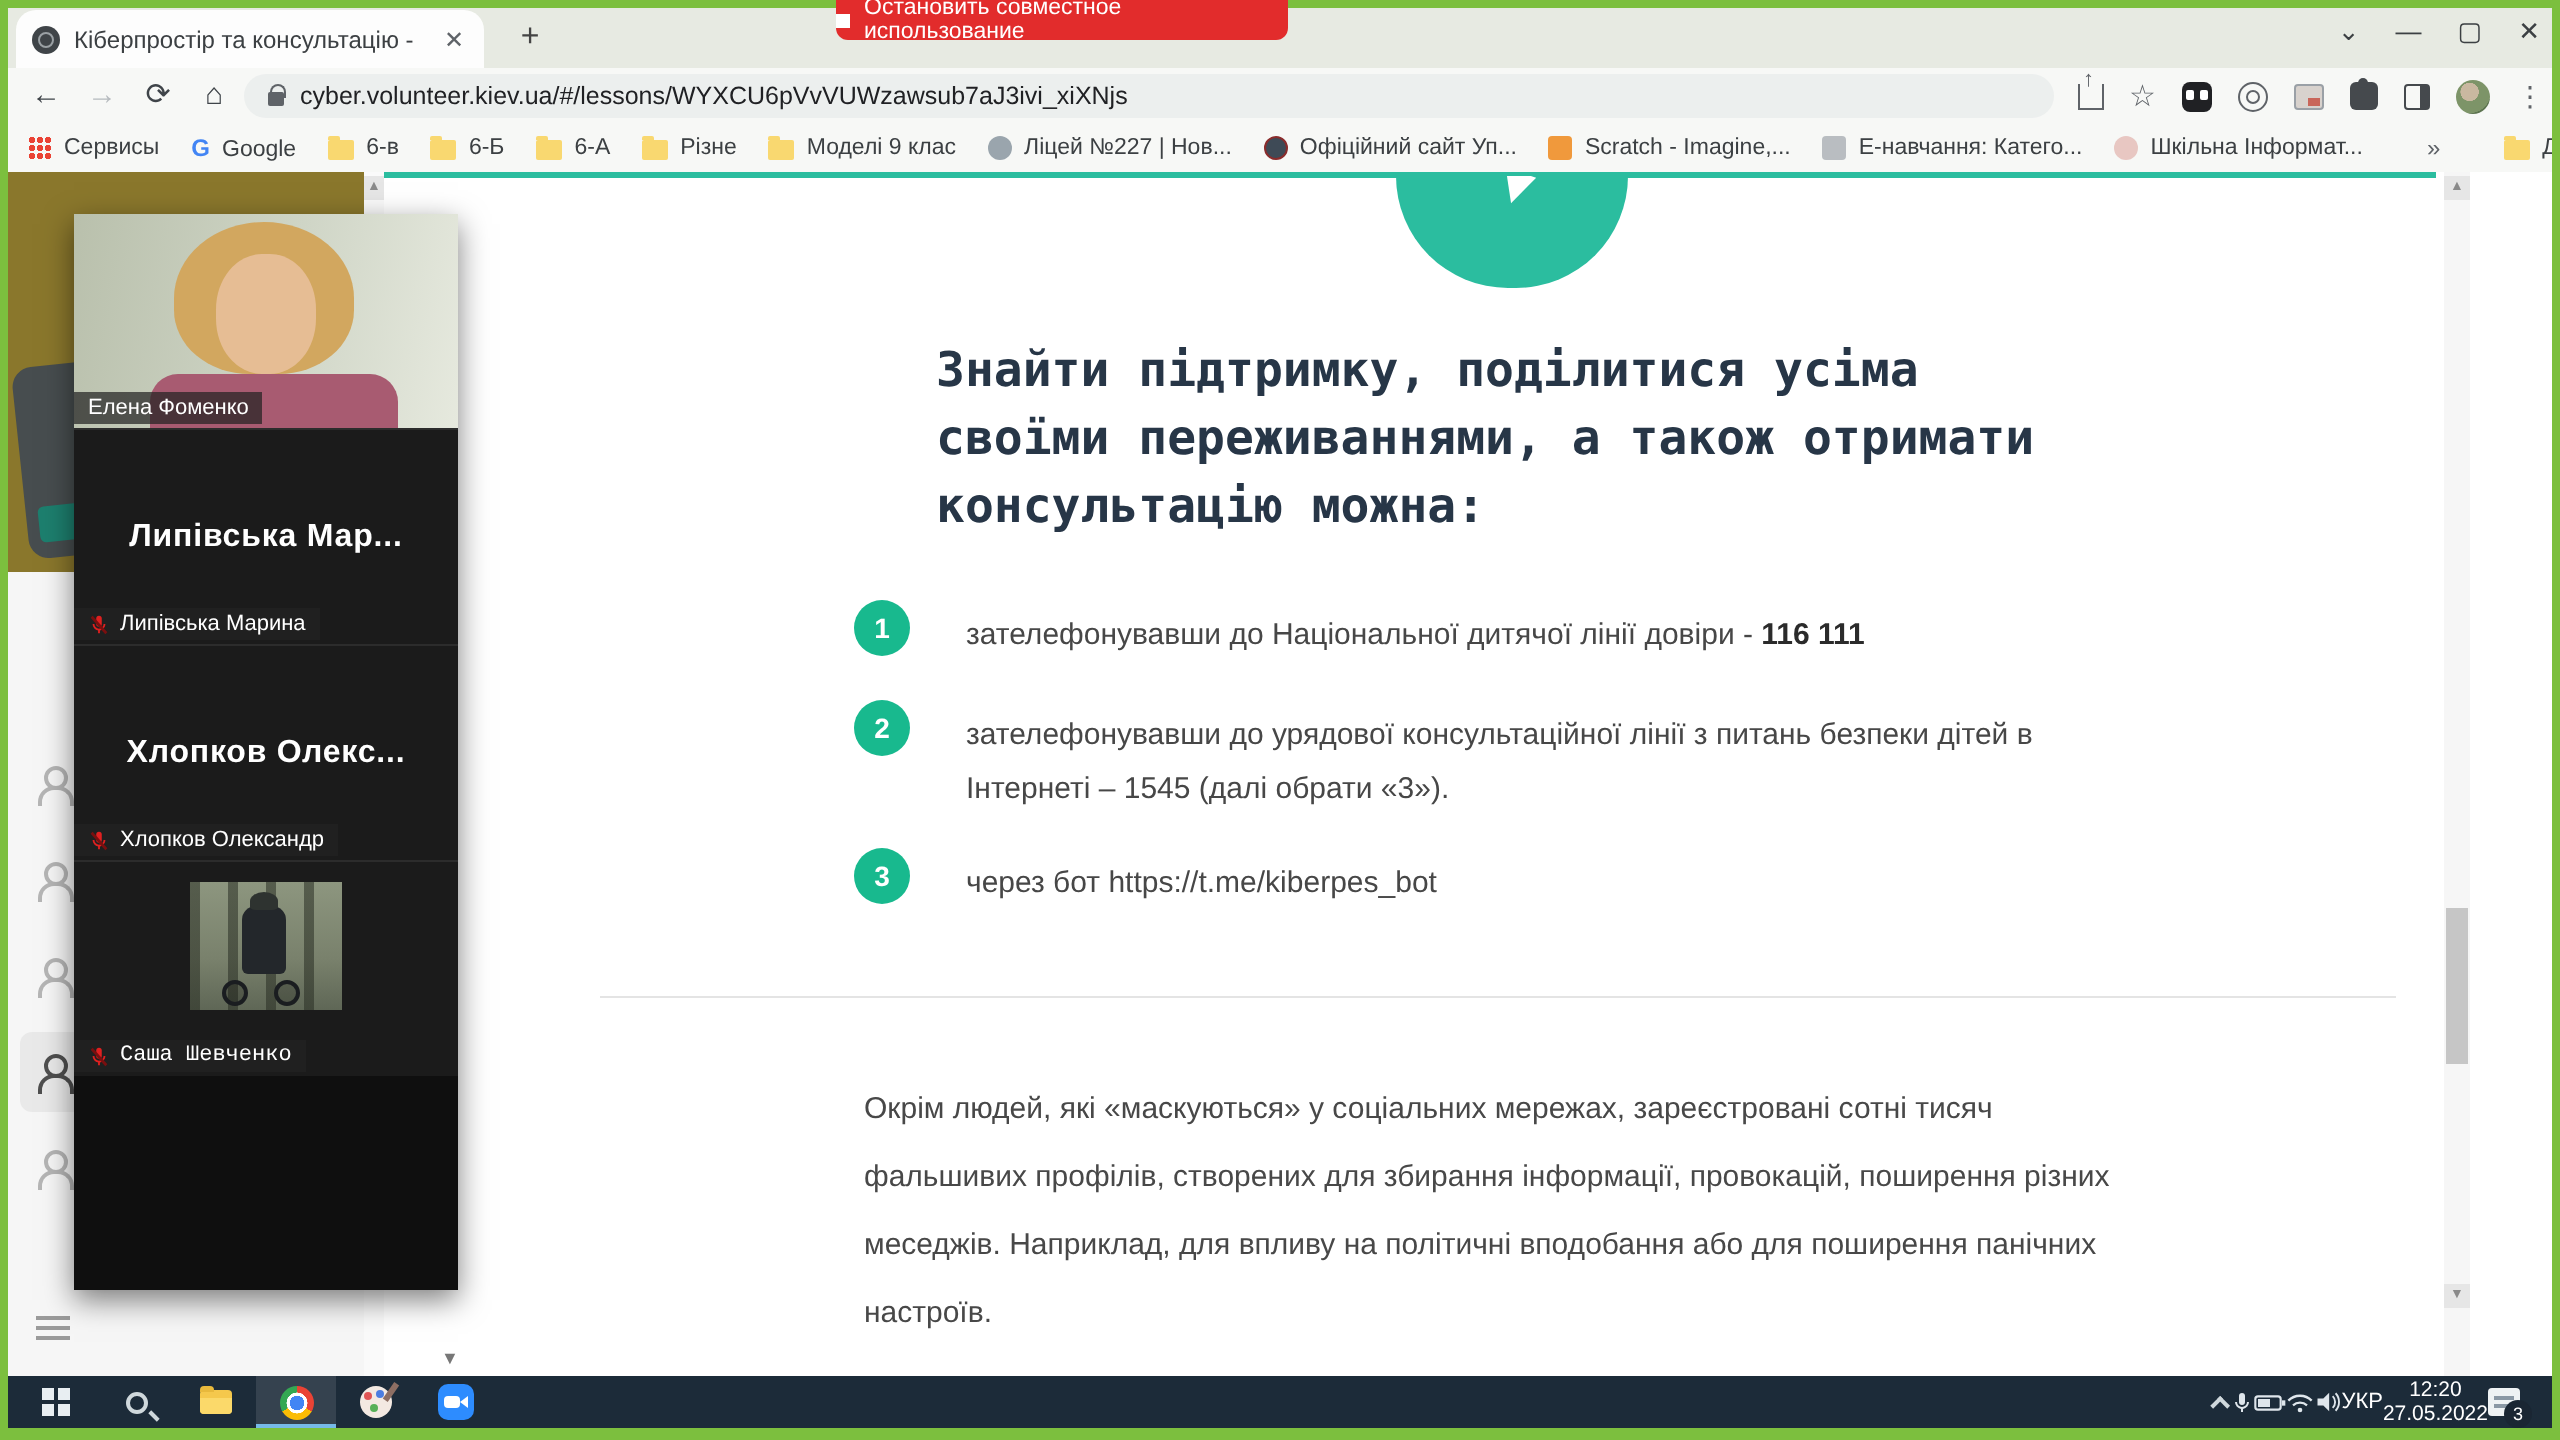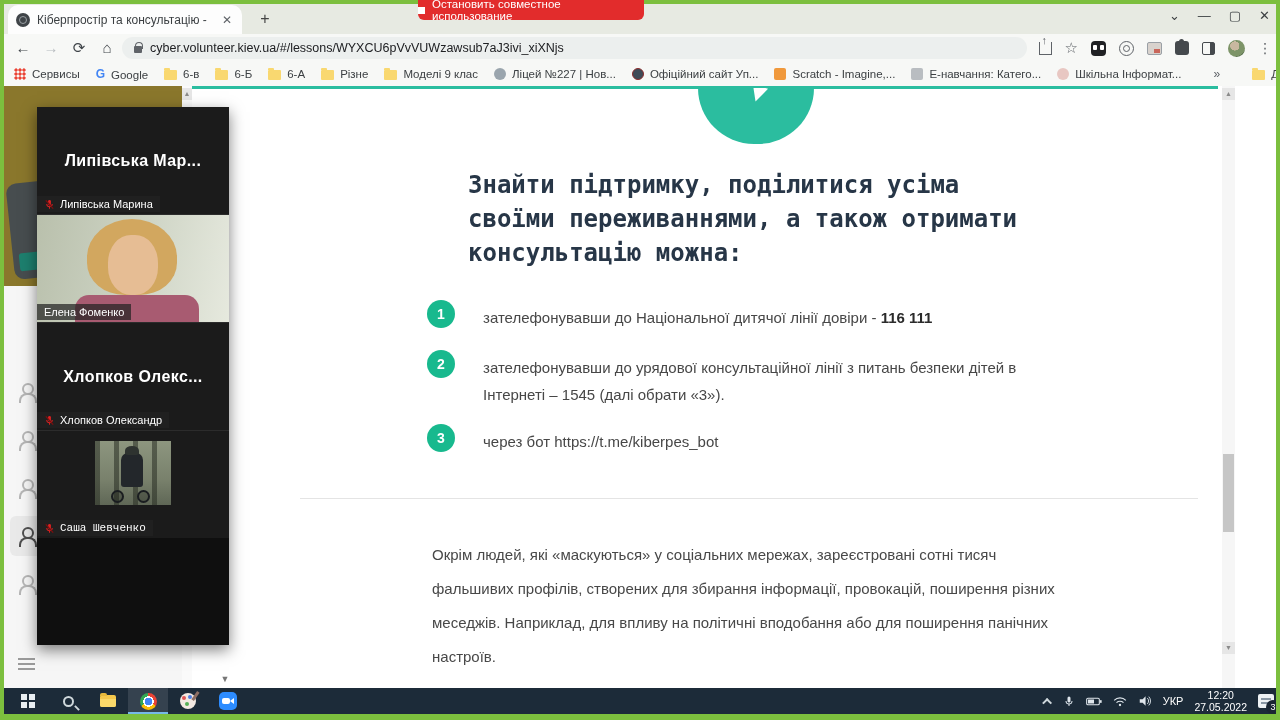--- a/index.html
+++ b/index.html
@@ -147,21 +147,21 @@
      background:
       radial-gradient(circle at center, #4285f4 0 3.6px, #fff 3.7px 5.2px, transparent 5.3px),
       conic-gradient(#ea4335 0 120deg, #fbbc05 120deg 240deg, #34a853 240deg 360deg); }
   .paint-glyph { width:16px; height:16px; border-radius:50%; background:#f3e9e2; position:relative; }
   .paint-glyph::before { content:""; position:absolute; left:2px; top:3px; width:4px; height:4px; border-radius:50%; background:#e05555; box-shadow:6px -1px 0 #4c7de0, 3px 6px 0 #58b058; }
   .paint-glyph::after { content:""; position:absolute; right:-1px; top:-2px; width:3px; height:10px; background:#8d6e63; transform:rotate(35deg); }
   .zoom-glyph { width:18px; height:18px; border-radius:5px; background:#2d8cff; position:relative; }
   .zoom-glyph::before { content:""; position:absolute; left:3px; top:6px; width:8px; height:6px; background:#fff; border-radius:2px; }
   .zoom-glyph::after { content:""; position:absolute; left:11px; top:6px; width:0; height:0; border-top:3px solid transparent; border-bottom:3px solid transparent; border-right:4px solid #fff; }
 
-  .tray { margin-left:auto; display:flex; align-items:center; gap:11px; padding-right:6px; height:26px; }
+  .tray { margin-left:auto; display:flex; align-items:center; padding-right:20px; height:26px; }
   .chev-up { width:7px; height:7px; border-left:2px solid #cfd8dc; border-top:2px solid #cfd8dc; transform:rotate(45deg) translateY(2px); }
   .tray-lang { font-size:11px; color:#fff; }
   .tray-clock { text-align:center; font-size:10.5px; color:#fff; line-height:12px; }
   .msg-ico { position:relative; width:16px; height:14px; background:#eef2f4; border-radius:2px; }
   .msg-ico::before { content:""; position:absolute; left:3px; top:4px; width:10px; height:1.5px; background:#8a98a5; box-shadow:0 4px 0 #8a98a5; }
   .msg-badge { position:absolute; right:-6px; bottom:-6px; width:14px; height:14px; border-radius:50%; background:#1a2633; color:#fff; font-size:9px; line-height:14px; text-align:center; }
 </style>
 </head>
 <body>
 
@@ -326,38 +326,38 @@
 
     <div class="main-scrollbar">
       <div class="scroll-arrow" style="top:2px;">▲</div>
       <div class="scroll-thumb"></div>
       <div class="scroll-arrow" style="top:556px;">▼</div>
     </div>
   </div>
 
   <div class="meet-panel">
 
+    <div class="tile video">
+      <div class="hair"></div>
+      <div class="face"></div>
+      <div class="torso"></div>
+      <div class="name-tag">
+        <span>Елена Фоменко</span>
+      </div>
+    </div>
+
     <div class="tile dark">
       <div class="display-name">Липівська Мар...</div>
       <div class="name-tag">
         <svg width="11" height="11" viewBox="0 0 24 24">
             <path fill="#e02020" d="M12 14a3 3 0 0 0 3-3V5a3 3 0 0 0-6 0v6a3 3 0 0 0 3 3z"></path>
             <path fill="#e02020" d="M17 11a5 5 0 0 1-10 0H5a7 7 0 0 0 6 6.92V21h2v-3.08A7 7 0 0 0 19 11h-2z"></path>
             <line x1="4" y1="3" x2="20" y2="21" stroke="#7a0f0f" stroke-width="3"></line>
           </svg>
         <span>Липівська Марина</span>
-      </div>
-    </div>
-
-    <div class="tile video">
-      <div class="hair"></div>
-      <div class="face"></div>
-      <div class="torso"></div>
-      <div class="name-tag">
-        <span>Елена Фоменко</span>
       </div>
     </div>
 
     <div class="tile dark">
       <div class="display-name">Хлопков Олекс...</div>
       <div class="name-tag">
         <svg width="11" height="11" viewBox="0 0 24 24">
             <path fill="#e02020" d="M12 14a3 3 0 0 0 3-3V5a3 3 0 0 0-6 0v6a3 3 0 0 0 3 3z"></path>
             <path fill="#e02020" d="M17 11a5 5 0 0 1-10 0H5a7 7 0 0 0 6 6.92V21h2v-3.08A7 7 0 0 0 19 11h-2z"></path>
             <line x1="4" y1="3" x2="20" y2="21" stroke="#7a0f0f" stroke-width="3"></line>

